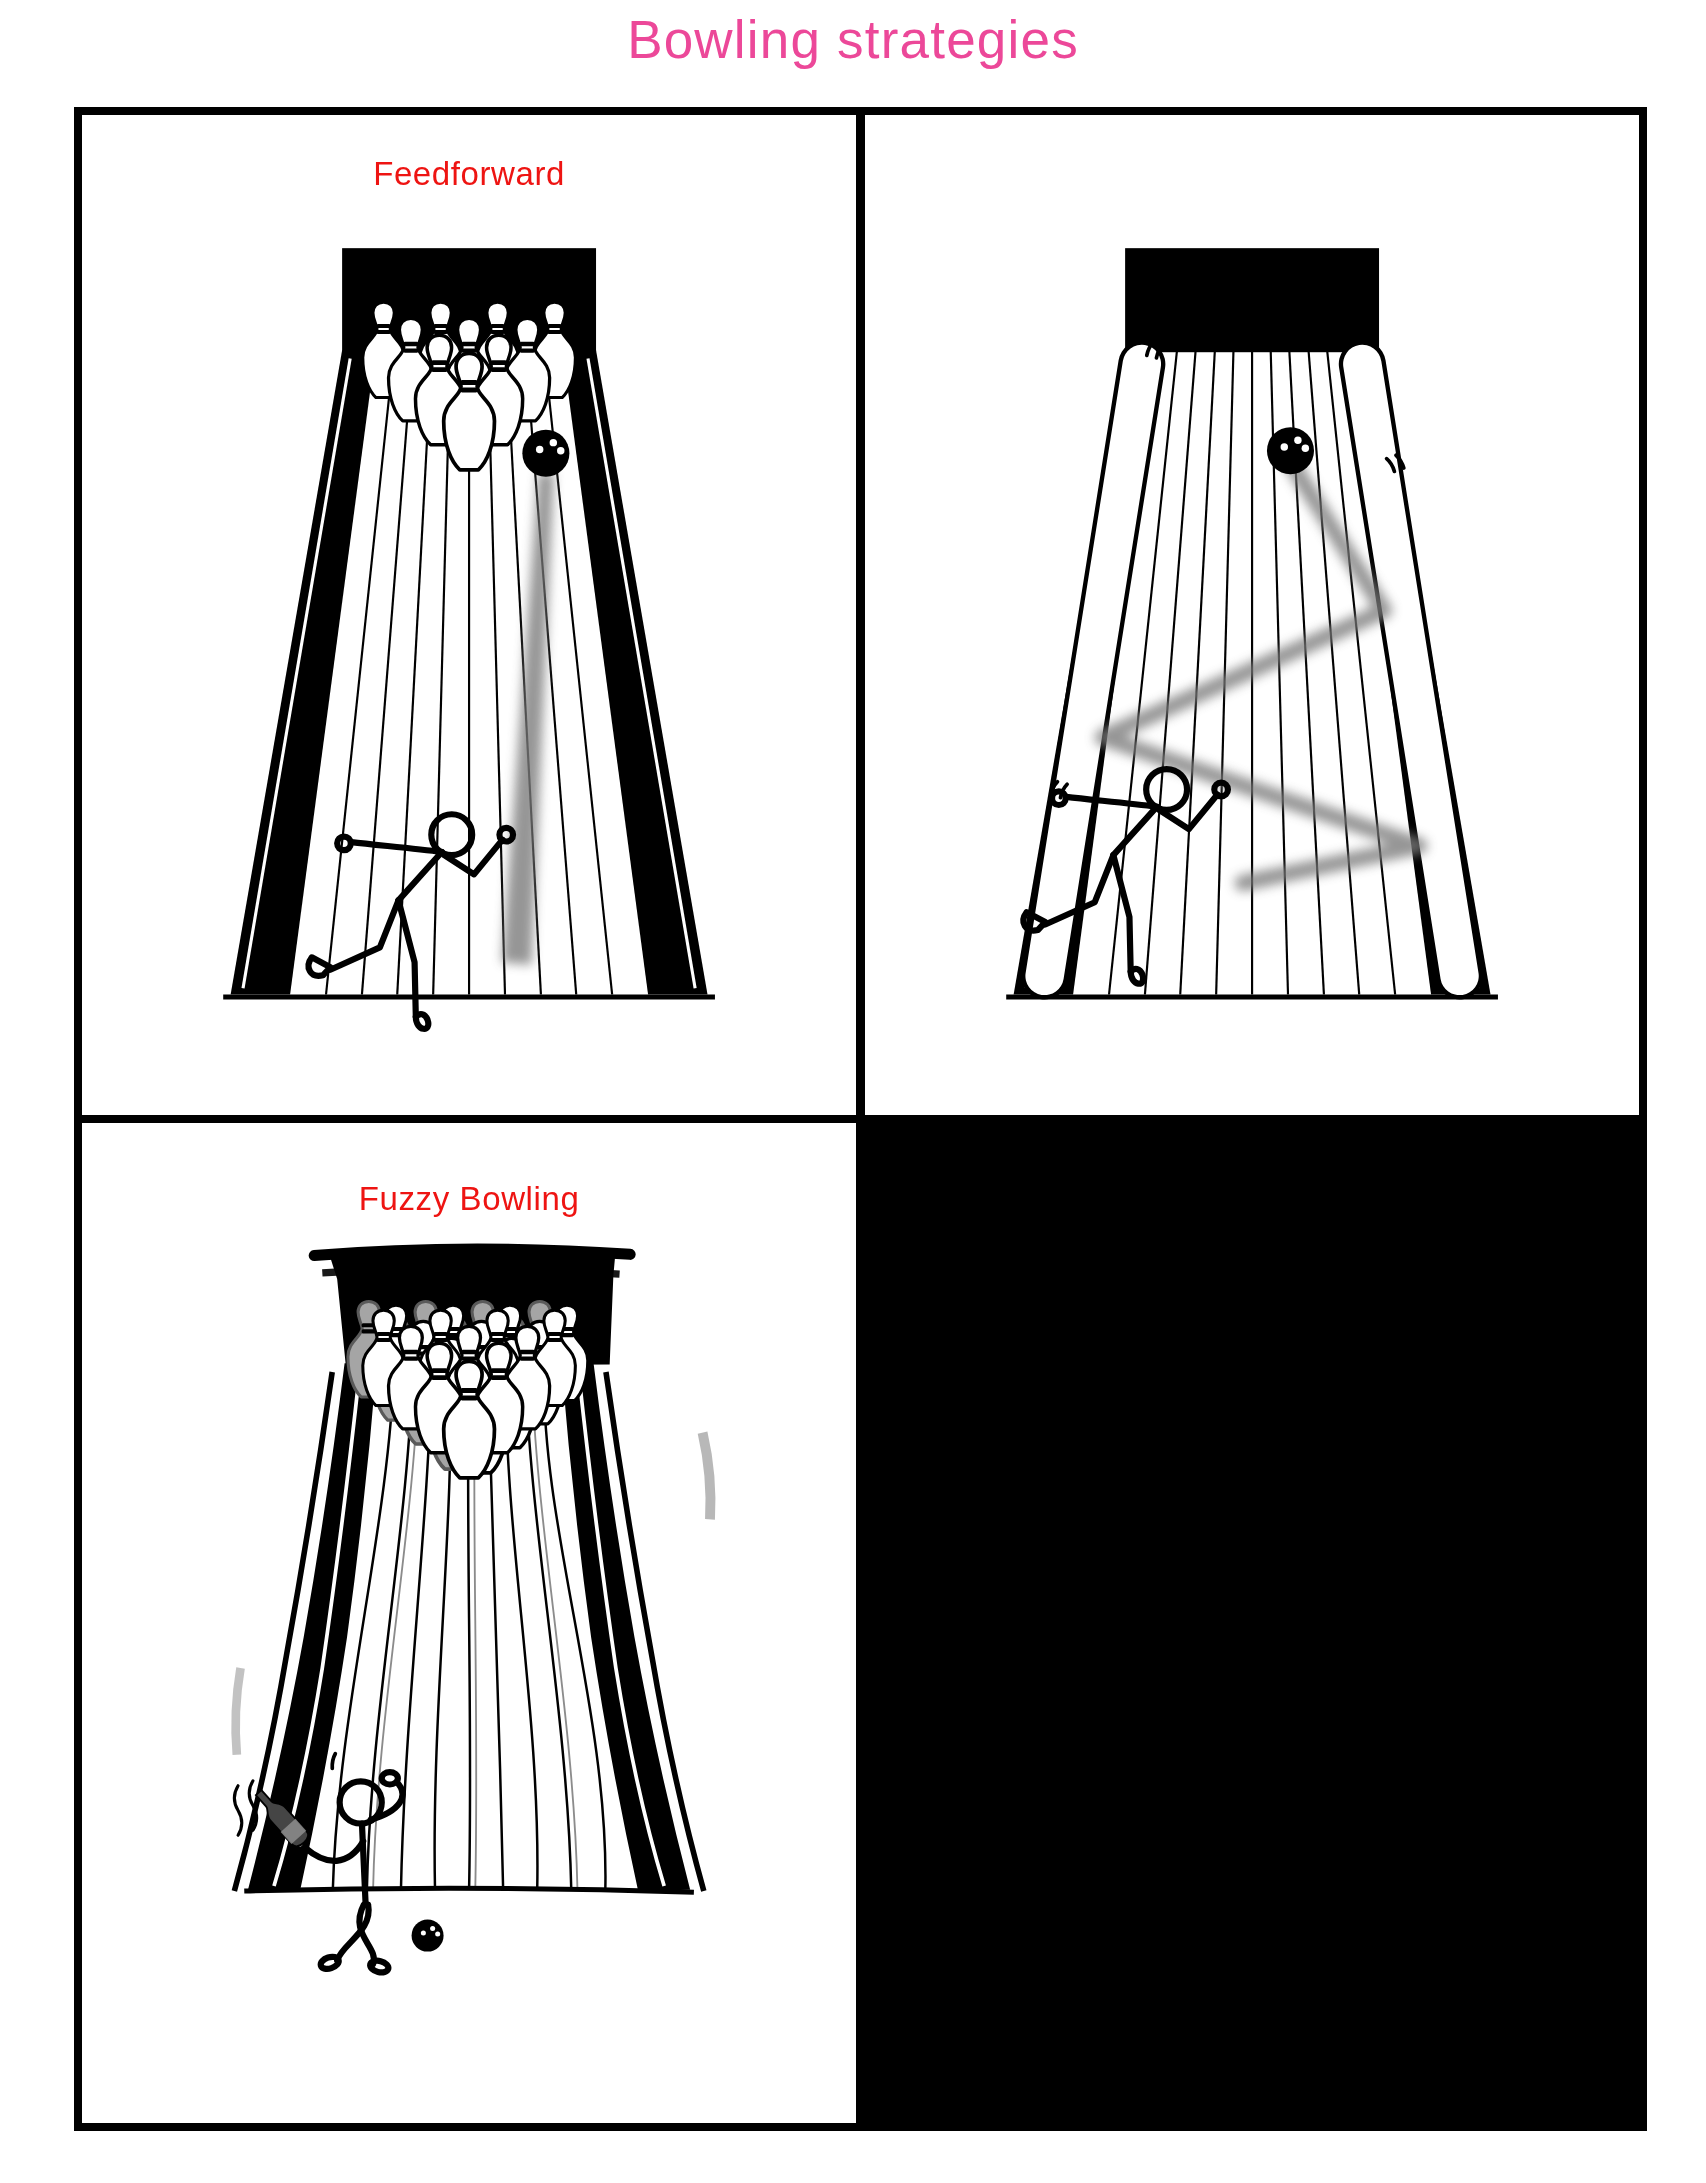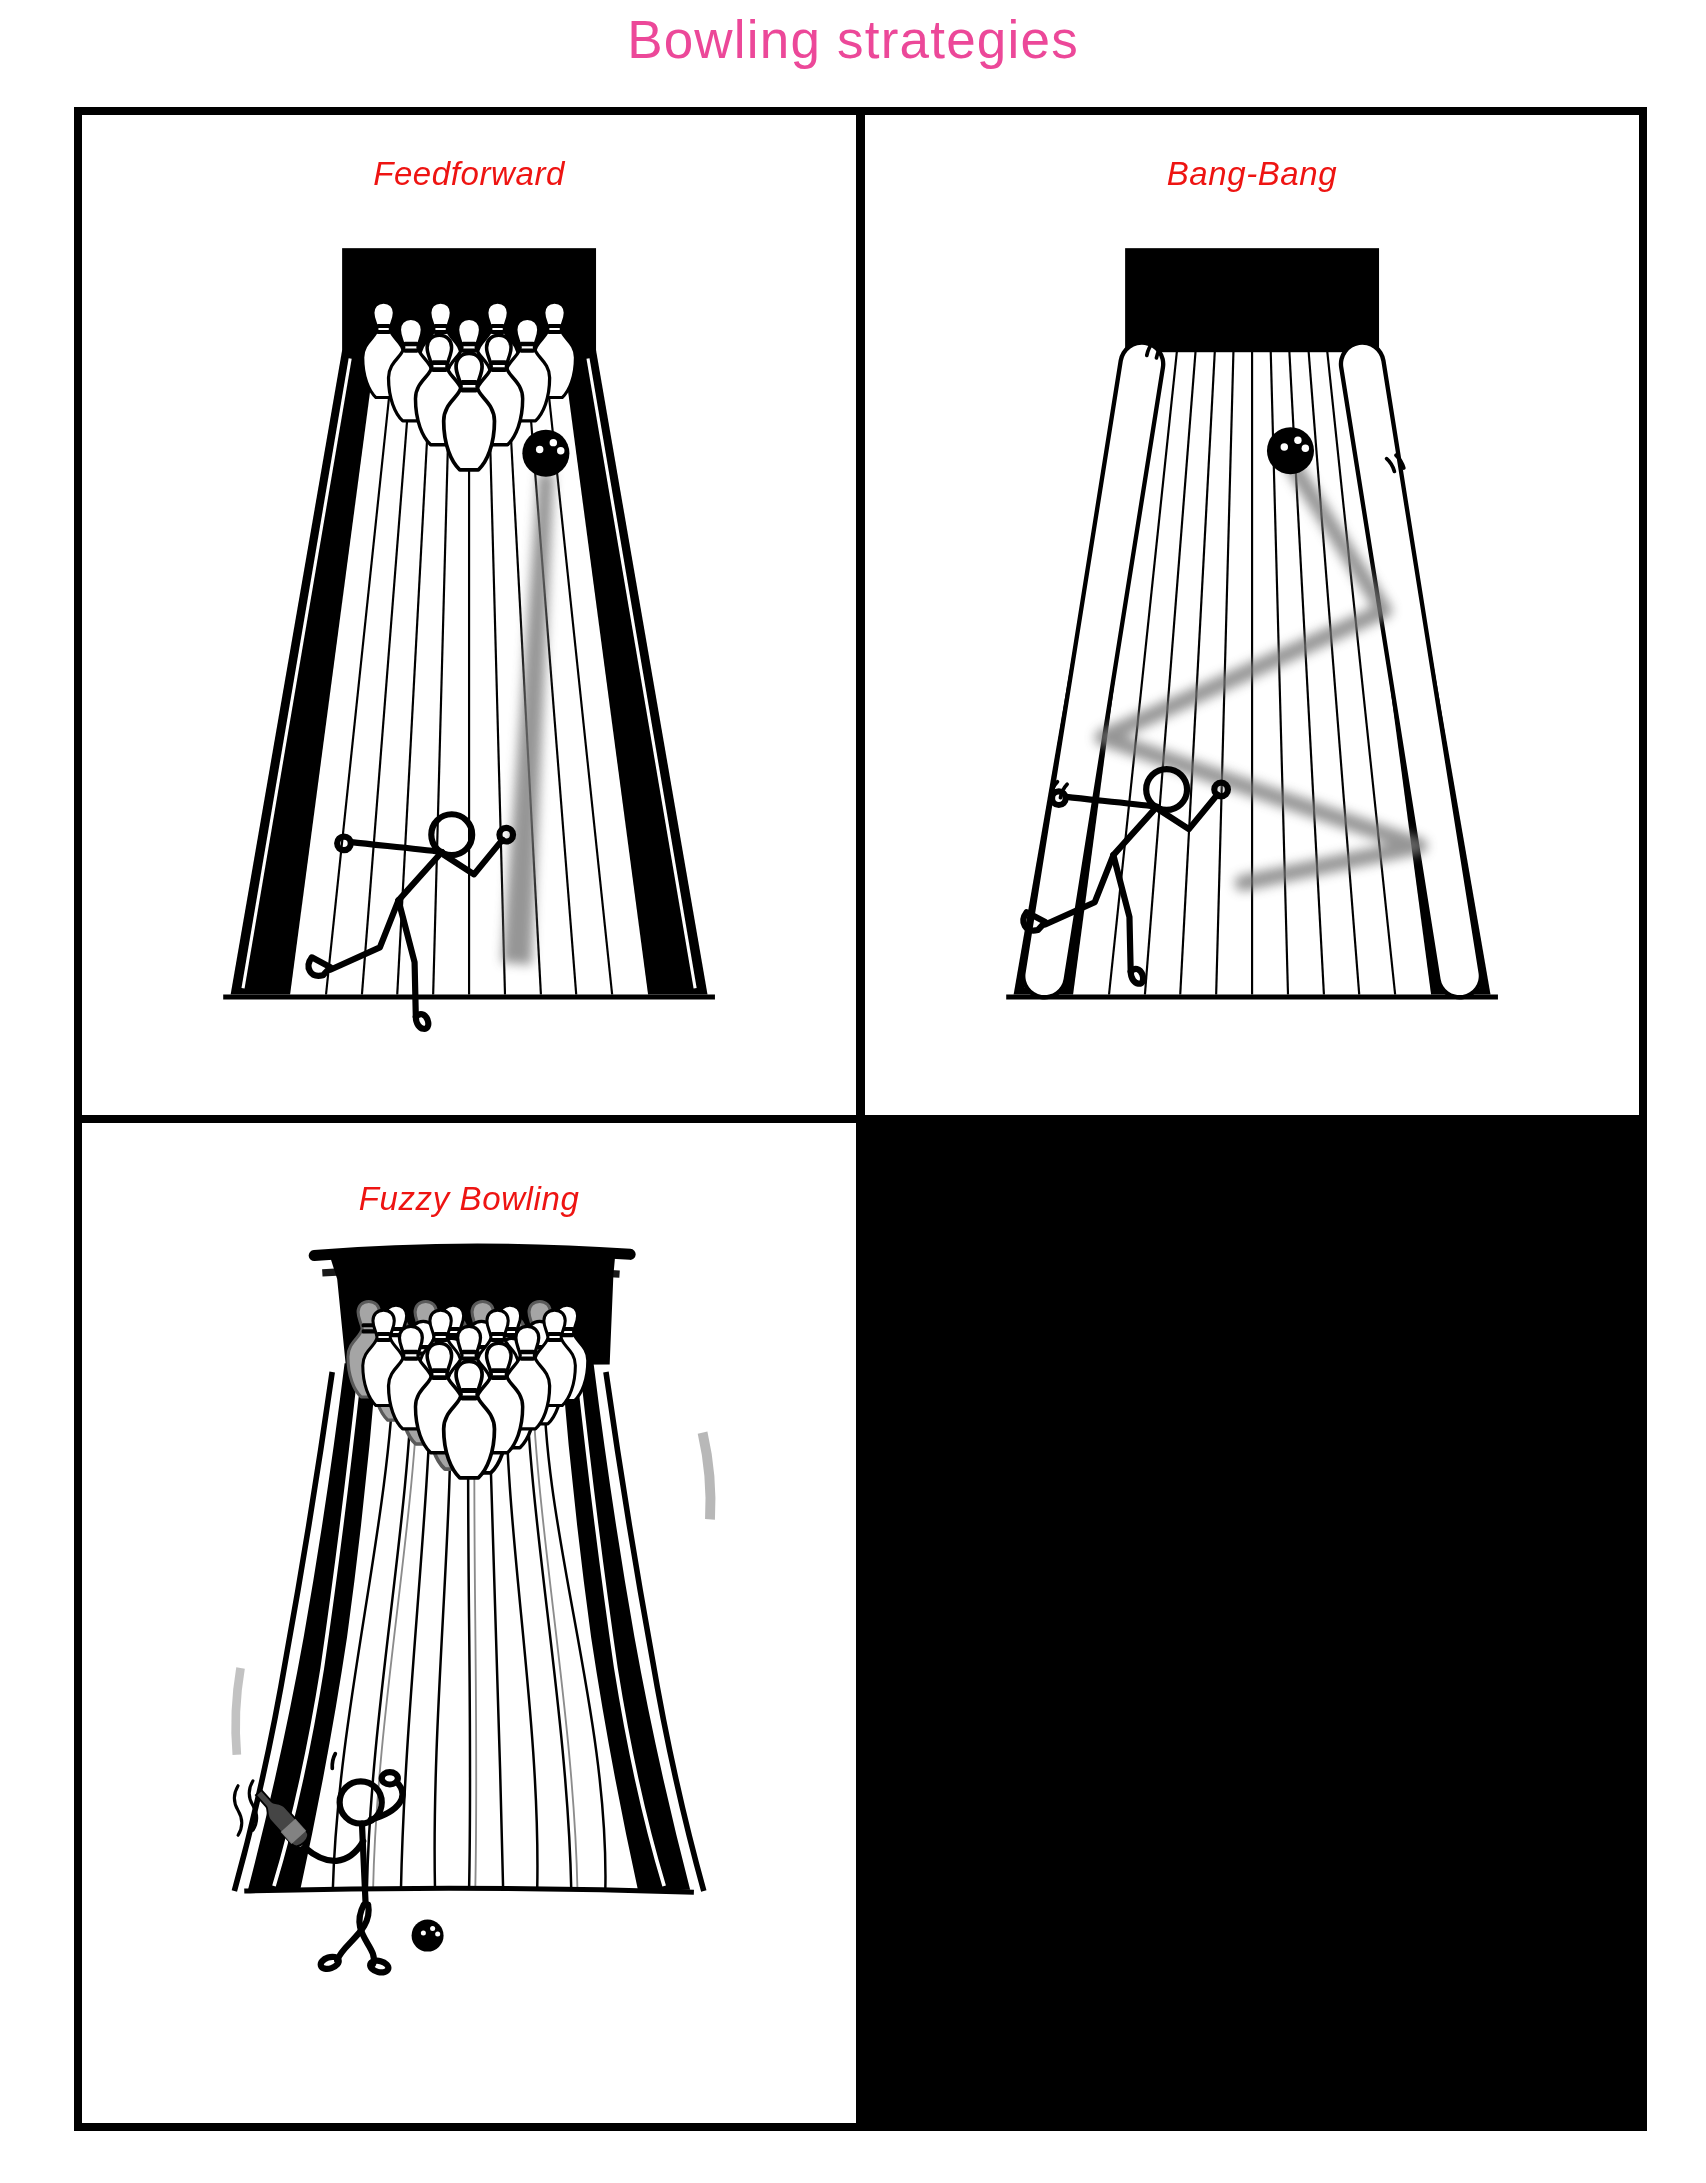--- a/index.html
+++ b/index.html
@@ -4,21 +4,21 @@
 <style>
   html,body{margin:0;padding:0;background:#fff;}
   body{width:1706px;height:2183px;position:relative;font-family:"Liberation Sans",sans-serif;}
   .main-title{position:absolute;top:8.7px;left:0;width:100%;text-align:center;margin:0;
     font-size:53px;font-weight:500;color:#ec4899;letter-spacing:1.2px;}
   .frame{position:absolute;left:74px;top:107px;width:1573px;height:2024px;box-sizing:border-box;
     border:8.7px solid #000;background:#000;display:grid;
     grid-template-columns:1fr 1fr;grid-template-rows:1fr 1fr;gap:8.7px;}
   .panel{background:#fff;position:relative;overflow:hidden;}
   .panel-label{position:absolute;top:40px;left:0;width:100%;text-align:center;margin:0;z-index:2;
-    font-size:33px;font-weight:500;color:var(--label-red,#ee1412);letter-spacing:0.6px;font-style:italic;}
+    font-size:33px;font-weight:500;color:var(--label-red,#ee1412);letter-spacing:0.6px;}
   .panel:nth-child(3) .panel-label,.panel:nth-child(4) .panel-label{top:57px;}
   svg.scene{position:absolute;left:0;top:0;width:100%;height:100%;display:block;}
   .defs-holder{position:absolute;width:0;height:0;overflow:hidden;}
 </style>
 </head>
 <body>
 
 <svg class="defs-holder" aria-hidden="true">
   <defs>
     <filter id="blurT" x="-40%" y="-40%" width="180%" height="180%">
@@ -107,21 +107,20 @@
       <svg class="scene" viewBox="0 0 1250 1614" preserveAspectRatio="none">
         <use href="#lane"></use>
         <use href="#pins" fill="#fff" stroke="#000"></use>
         <path d="M 737,578 L 762,578 L 726,1372 L 678,1368 Z" fill="#7b7b7b" opacity="0.8" filter="url(#blurT)"></path>
         <use href="#ball" transform="translate(749,546)"></use>
         <use href="#bowler" transform="translate(597,1162)"></use>
       </svg>
     </section>
 
     <section class="panel">
-      <h2 class="panel-label">Bang-Bang</h2>
       <svg class="scene" viewBox="0 0 1250 1614" preserveAspectRatio="none">
         <use href="#lane"></use>
         <g>
           <line x1="447" y1="402" x2="290" y2="1390" stroke="#000" stroke-width="76" stroke-linecap="round"></line>
           <line x1="447" y1="402" x2="290" y2="1390" stroke="#fff" stroke-width="62" stroke-linecap="round"></line>
           <line x1="803" y1="402" x2="960" y2="1390" stroke="#000" stroke-width="76" stroke-linecap="round"></line>
           <line x1="803" y1="402" x2="960" y2="1390" stroke="#fff" stroke-width="62" stroke-linecap="round"></line>
         </g>
         <use href="#tick" transform="translate(455,388) rotate(-15)"></use>
         <use href="#tick" transform="translate(870,570) scale(-1,1) rotate(-10)"></use>

